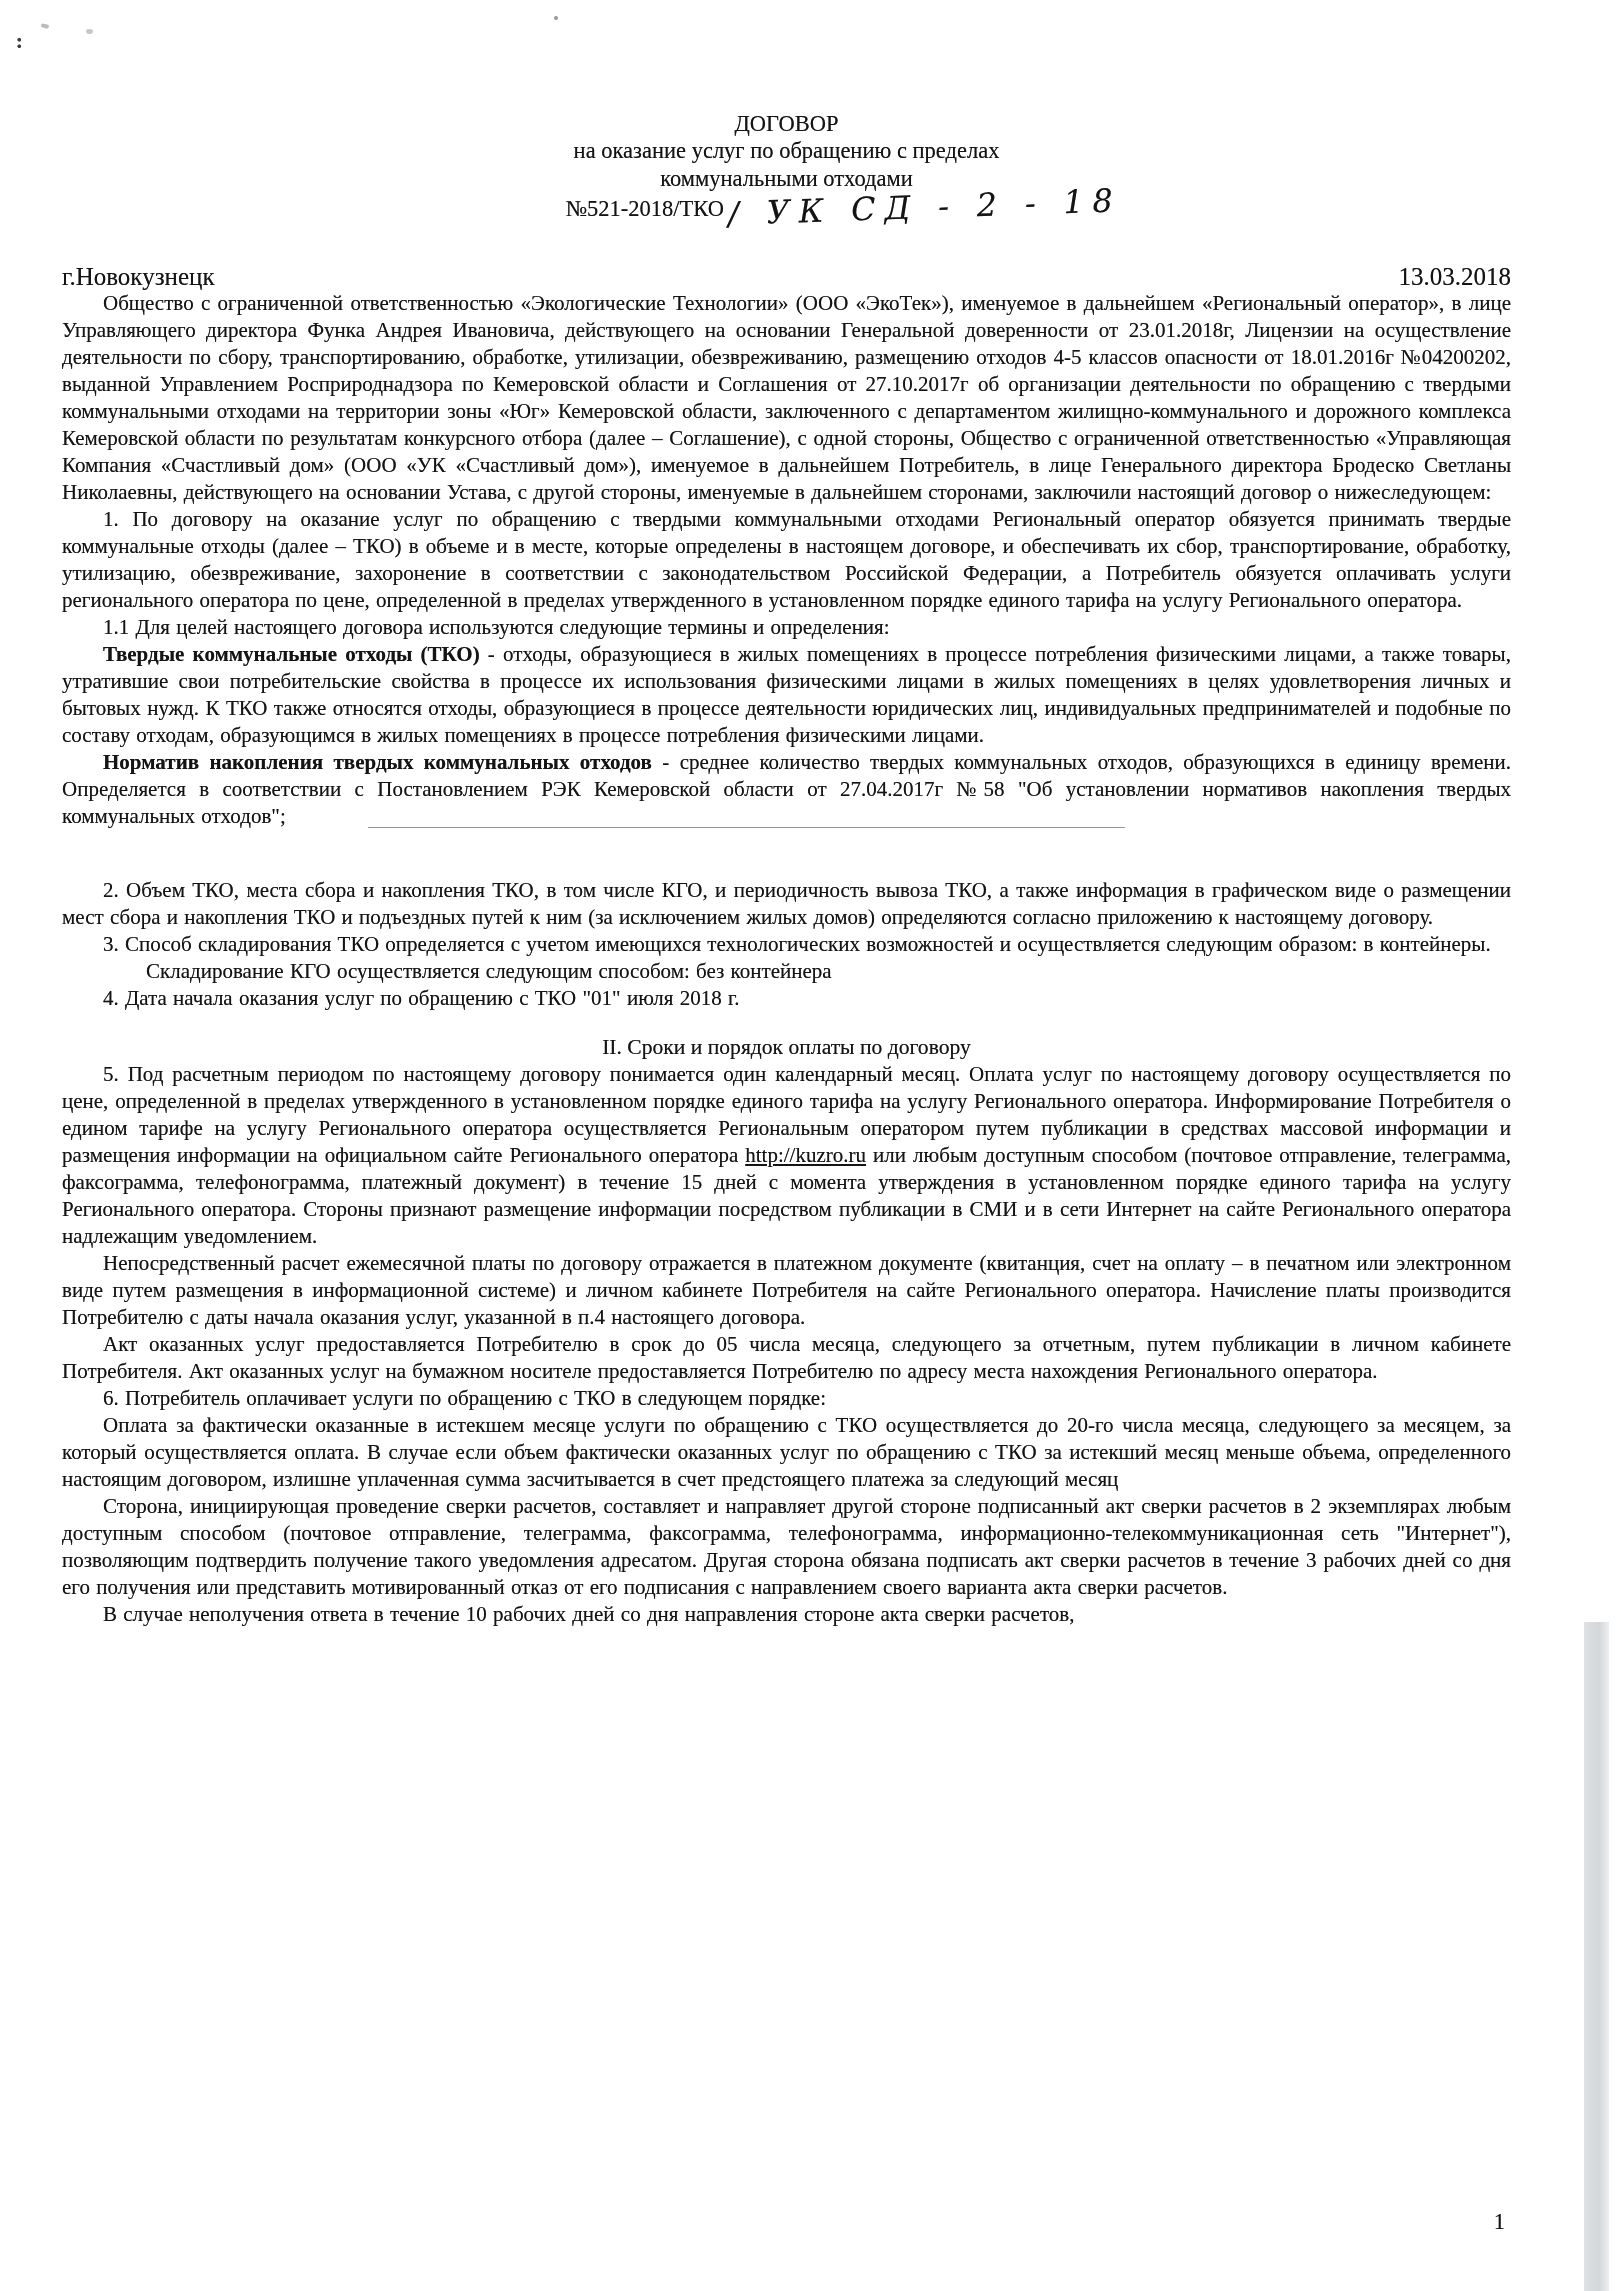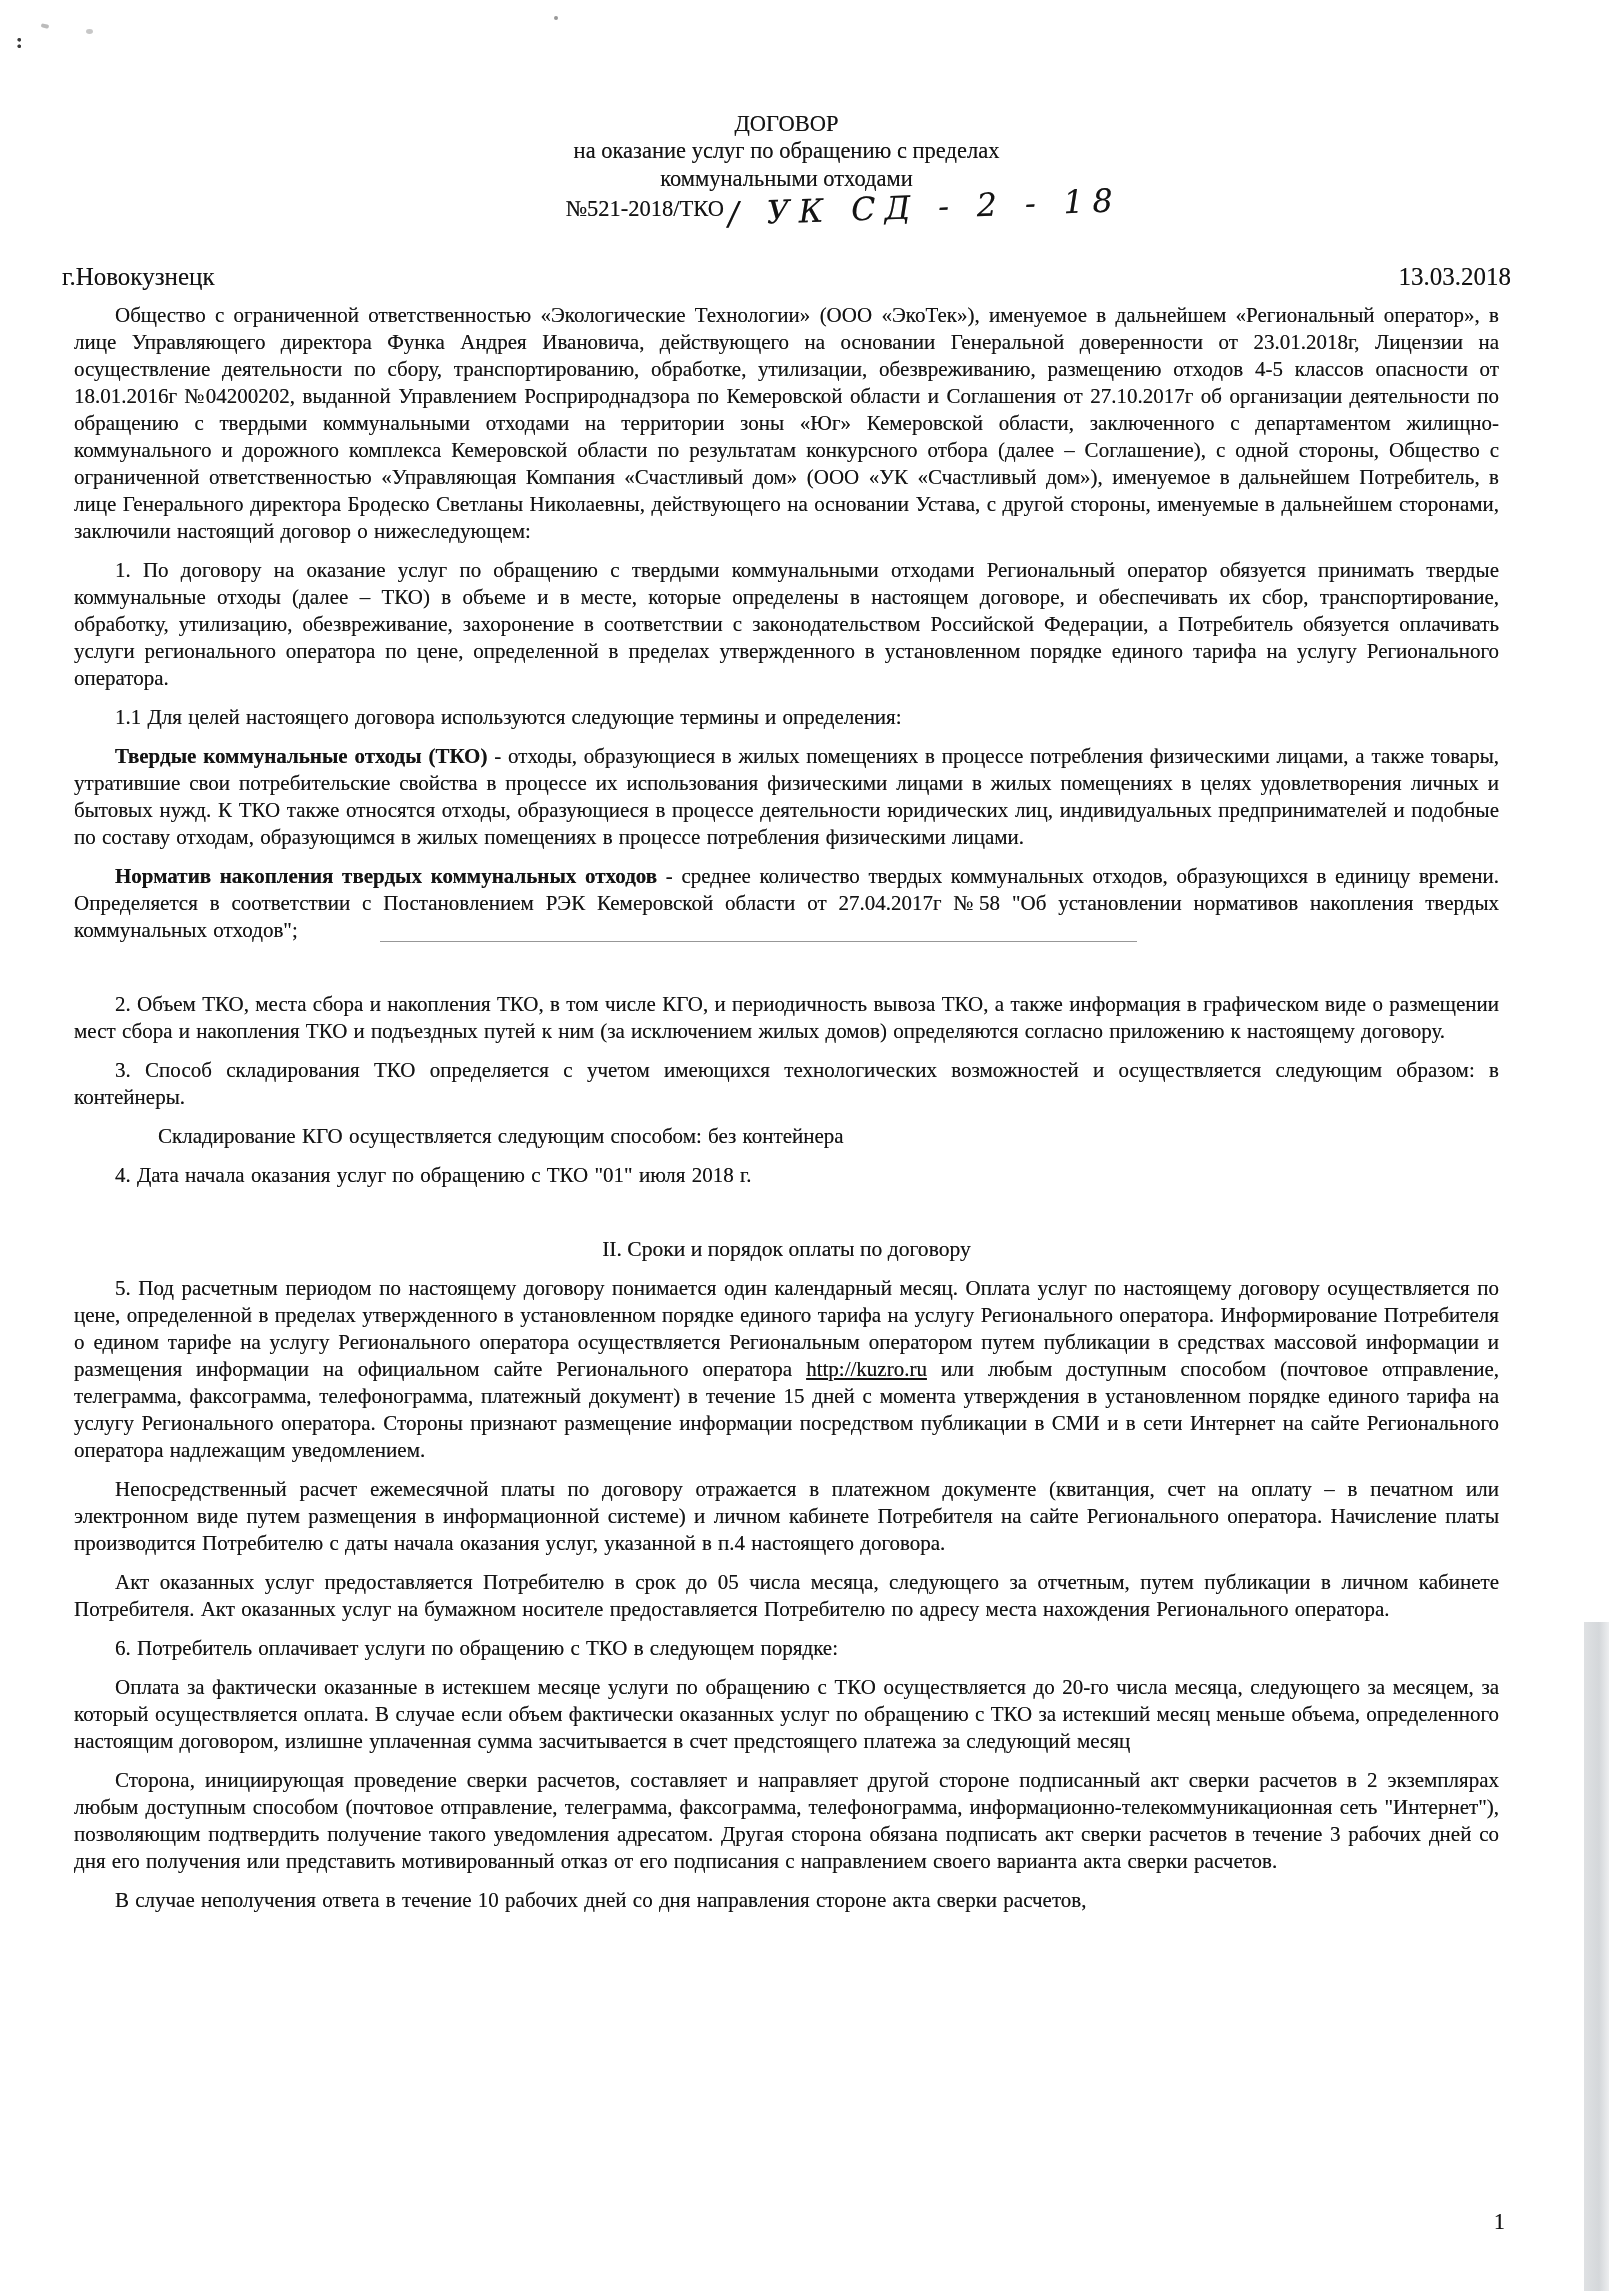--- a/index.html
+++ b/index.html
@@ -21,29 +21,29 @@
   .handwritten{
     display:inline-block; font-family:"DejaVu Serif",serif; font-style:italic;
     font-size:32px; letter-spacing:8.8px; transform:rotate(-2deg) translateY(2px);
     margin-left:3.9px; text-shadow:0 0 0.3px rgba(0,0,0,.4);
   }
   .city-date{
     display:flex; justify-content:space-between; align-items:flex-end;
     margin-top:41px; font-size:25px; line-height:26.5px;
   }
   .para{
-    margin:12px; font-size:21px; line-height:27px;
+    margin:0; font-size:21px; line-height:27px;
     text-align:justify; text-align-last:left; text-indent:41px;
     word-spacing:1px;
   }
   .para.big-indent{ text-indent:84px; }
   .section-heading{
     margin:0; font-size:21.6px; line-height:27px; text-align:center; font-weight:normal;
   }
-  .gap-sm{ margin-top:47px; }
+  .gap-sm{ margin-top:22px; }
   .gap-md{ margin-top:47px; }
   .url{ color:inherit; text-decoration:underline; }
   b{ font-weight:bold; }
   .underline-artifact{ position:relative; }
   .underline-artifact::after{
     content:""; position:absolute; left:306px; bottom:2px; width:757px; height:1.5px;
     background:rgba(25,25,25,.45);
   }
   .page-number{
     position:absolute; top:2209px; right:116px; font-size:22.5px; line-height:26.5px;

